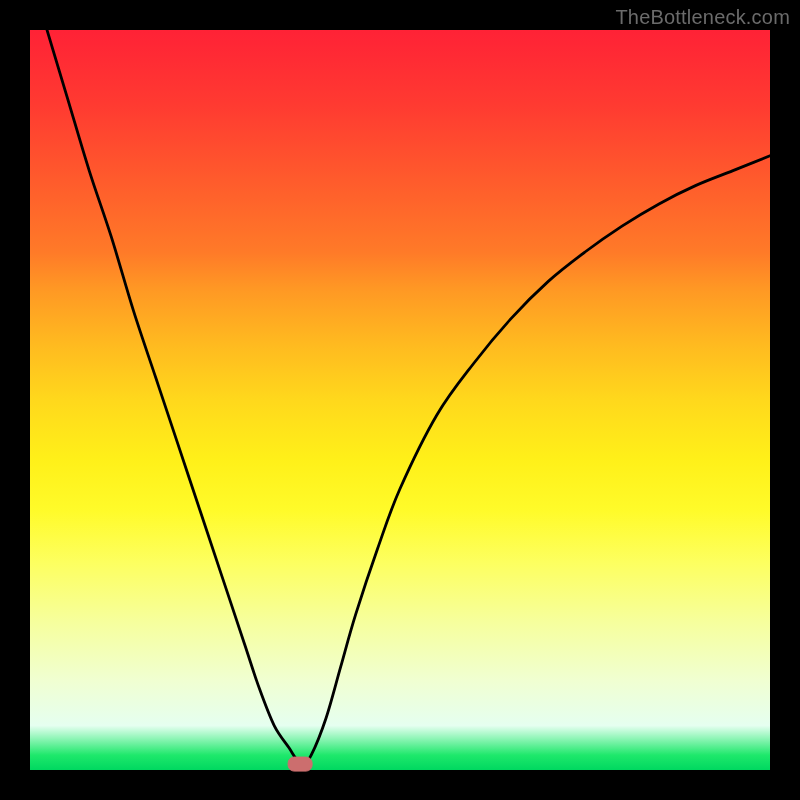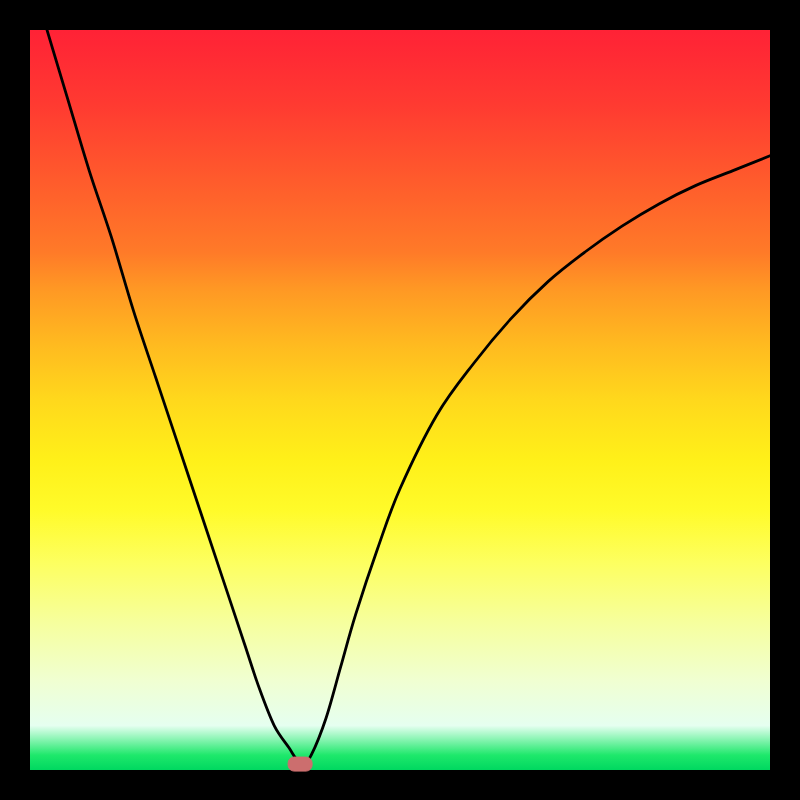--- a/index.html
+++ b/index.html
@@ -67,19 +67,20 @@
   }
   .marker {
     fill: #cc6e6e;
     stroke: #cc6e6e;
   }
 </style>
 </head>
 <body>
 
 <div class="frame">
+  <div class="watermark">TheBottleneck.com</div>
   <div class="plot-area">
     <svg class="curve-layer" viewBox="0 0 740 740">
       <path id="curve-path" class="curve" d="M 0.00 -59.20 C 2.47 -50.57, 8.63 -28.37, 14.80 -7.40 C 20.97 13.57, 29.60 41.93, 37.00 66.60 C 44.40 91.27, 51.80 117.17, 59.20 140.60 C 66.60 164.03, 74.00 183.77, 81.40 207.20 C 88.80 230.63, 96.20 257.77, 103.60 281.20 C 111.00 304.63, 118.40 325.60, 125.80 347.80 C 133.20 370.00, 140.60 392.20, 148.00 414.40 C 155.40 436.60, 162.80 458.80, 170.20 481.00 C 177.60 503.20, 185.00 525.40, 192.40 547.60 C 199.80 569.80, 208.43 595.70, 214.60 614.20 C 220.77 632.70, 224.47 645.03, 229.40 658.60 C 234.33 672.17, 239.27 685.73, 244.20 695.60 C 249.13 705.47, 255.30 712.25, 259.00 717.80 C 262.70 723.35, 263.93 726.43, 266.40 728.90 C 268.87 731.37, 271.33 733.22, 273.80 732.60 C 276.27 731.98, 277.50 732.60, 281.20 725.20 C 284.90 717.80, 291.07 703.00, 296.00 688.20 C 300.93 673.40, 305.87 653.67, 310.80 636.40 C 315.73 619.13, 319.43 604.33, 325.60 584.60 C 331.77 564.87, 340.40 538.97, 347.80 518.00 C 355.20 497.03, 360.13 481.00, 370.00 458.80 C 379.87 436.60, 394.67 405.77, 407.00 384.80 C 419.33 363.83, 431.67 349.03, 444.00 333.00 C 456.33 316.97, 468.67 302.17, 481.00 288.60 C 493.33 275.03, 505.67 262.70, 518.00 251.60 C 530.33 240.50, 542.67 231.25, 555.00 222.00 C 567.33 212.75, 579.67 204.12, 592.00 196.10 C 604.33 188.08, 616.67 180.68, 629.00 173.90 C 641.33 167.12, 653.67 160.95, 666.00 155.40 C 678.33 149.85, 690.67 145.53, 703.00 140.60 C 715.33 135.67, 733.83 128.27, 740.00 125.80"></path>
       <rect id="min-marker" class="marker" rx="6" ry="6" width="24" height="14" x="258.10" y="727.08"></rect>
     </svg>
   </div>
 </div>
 
 </body></html>

